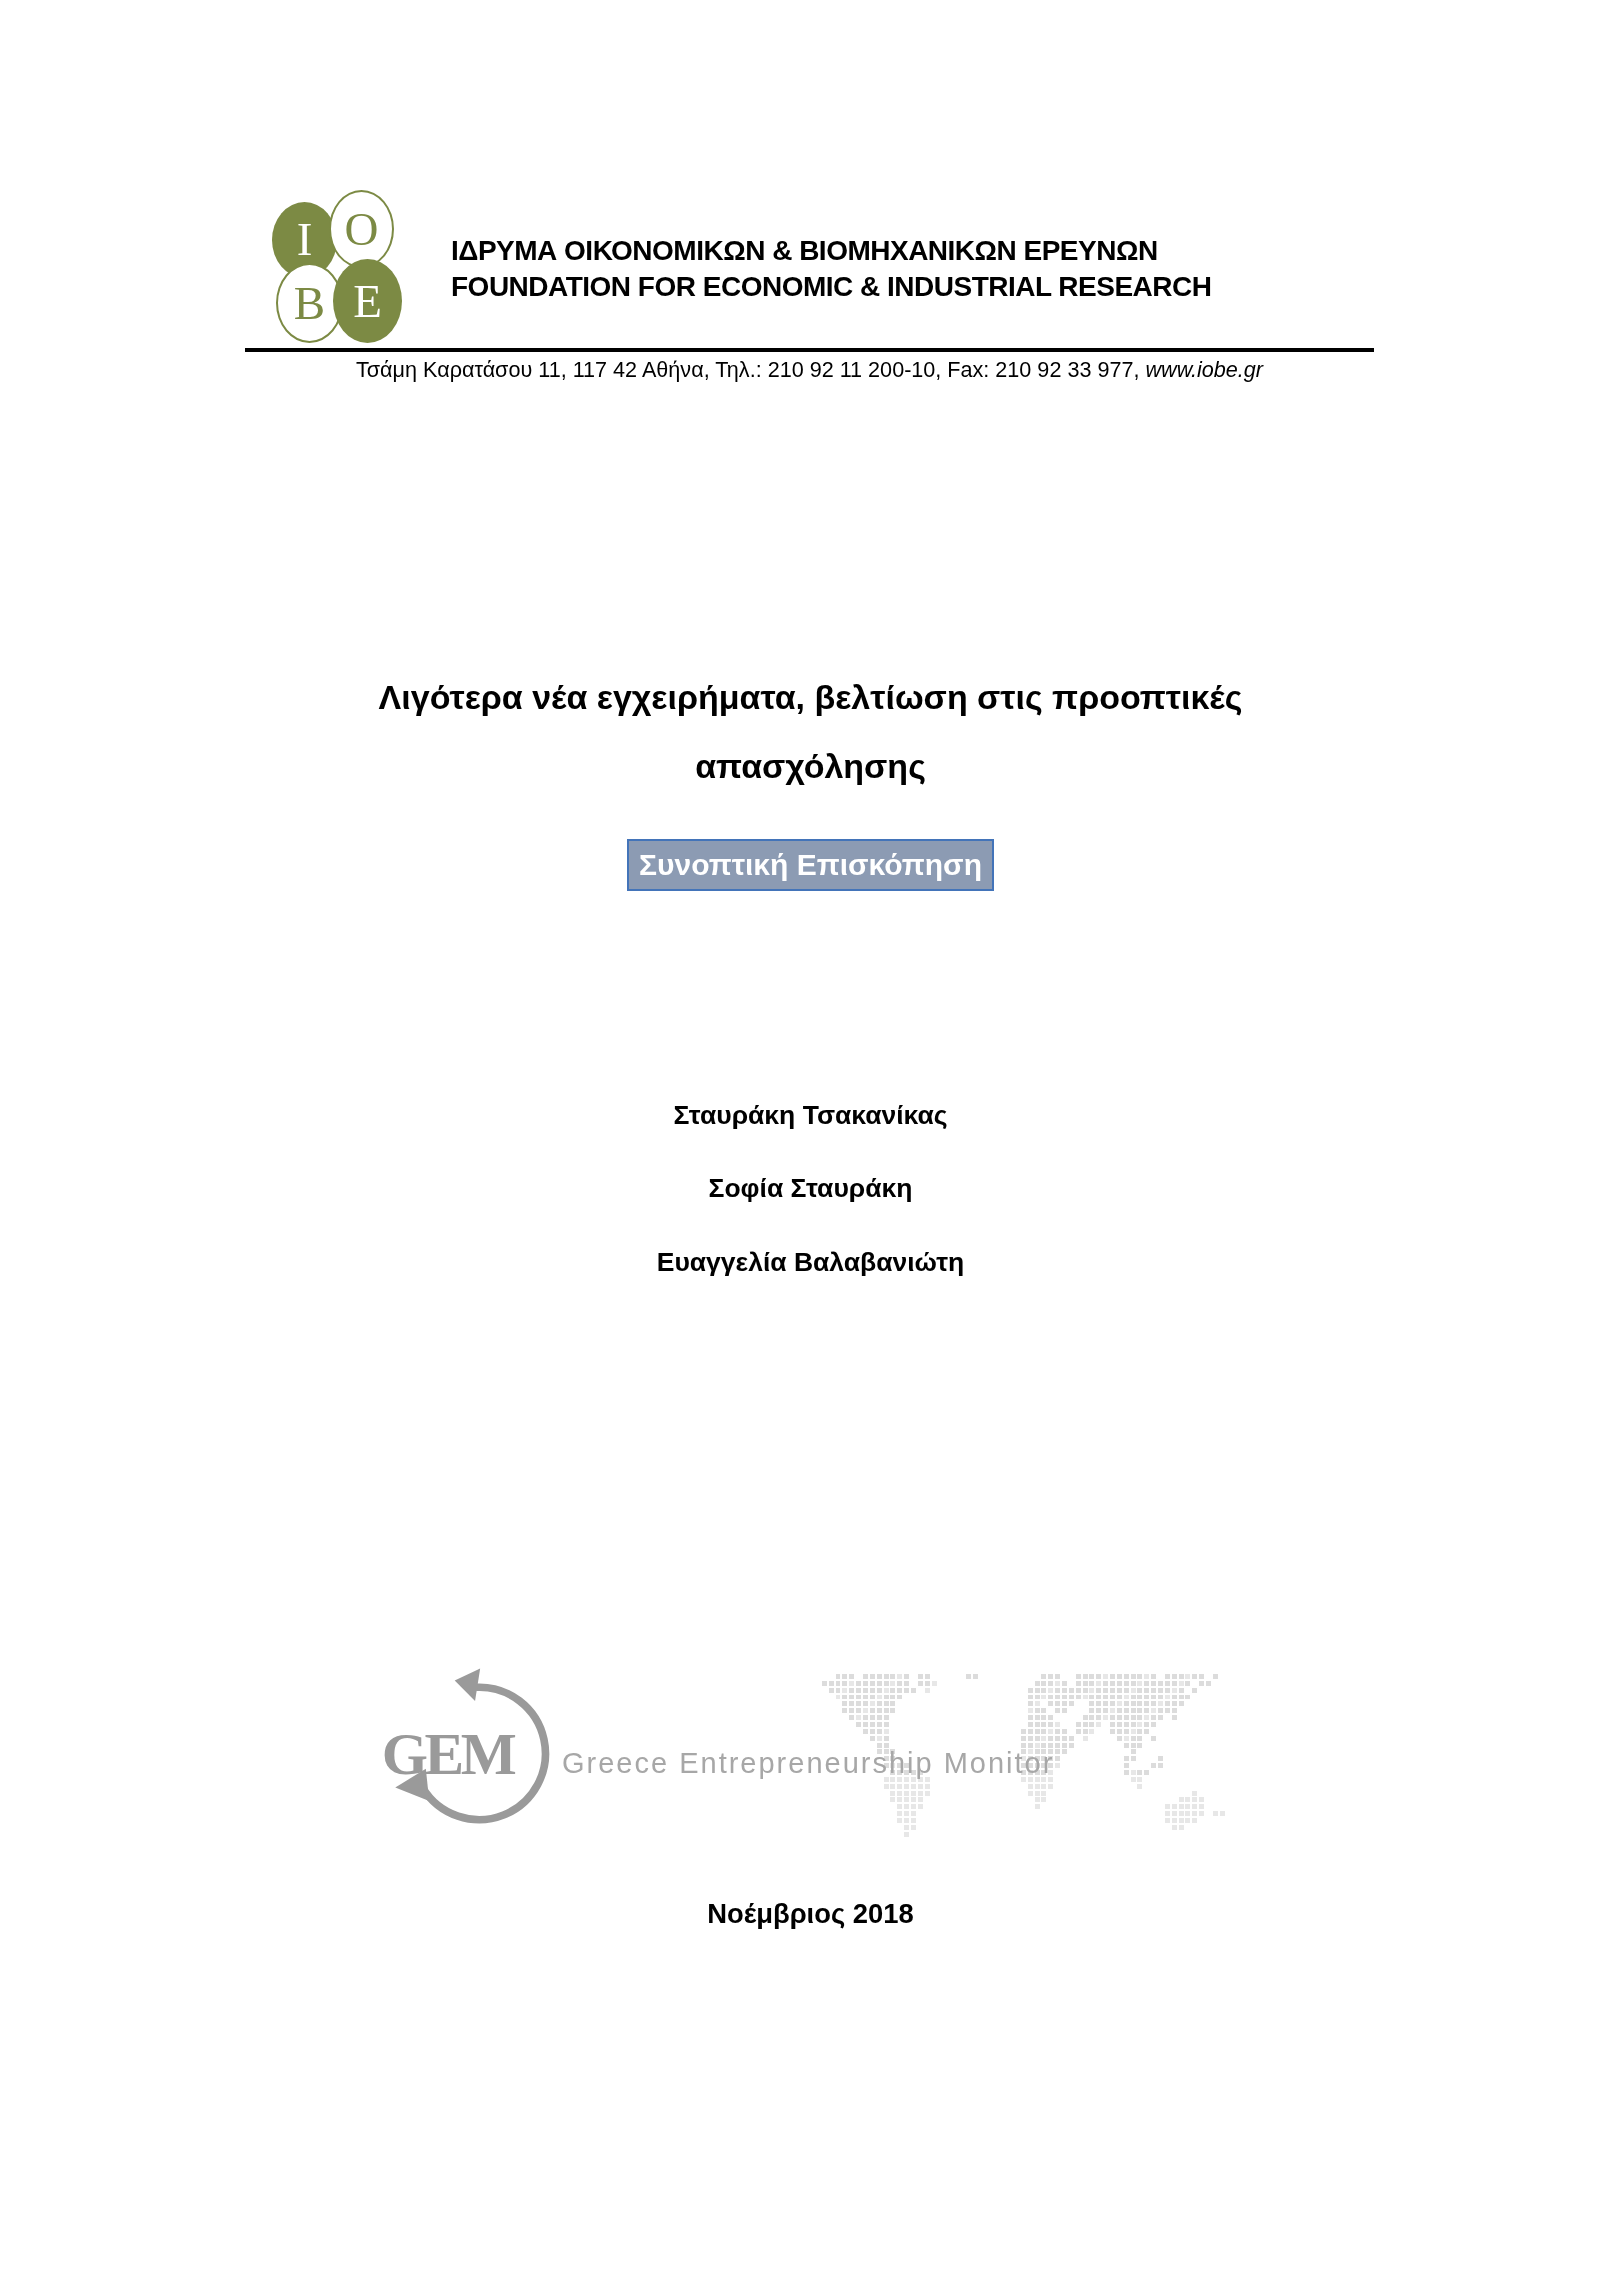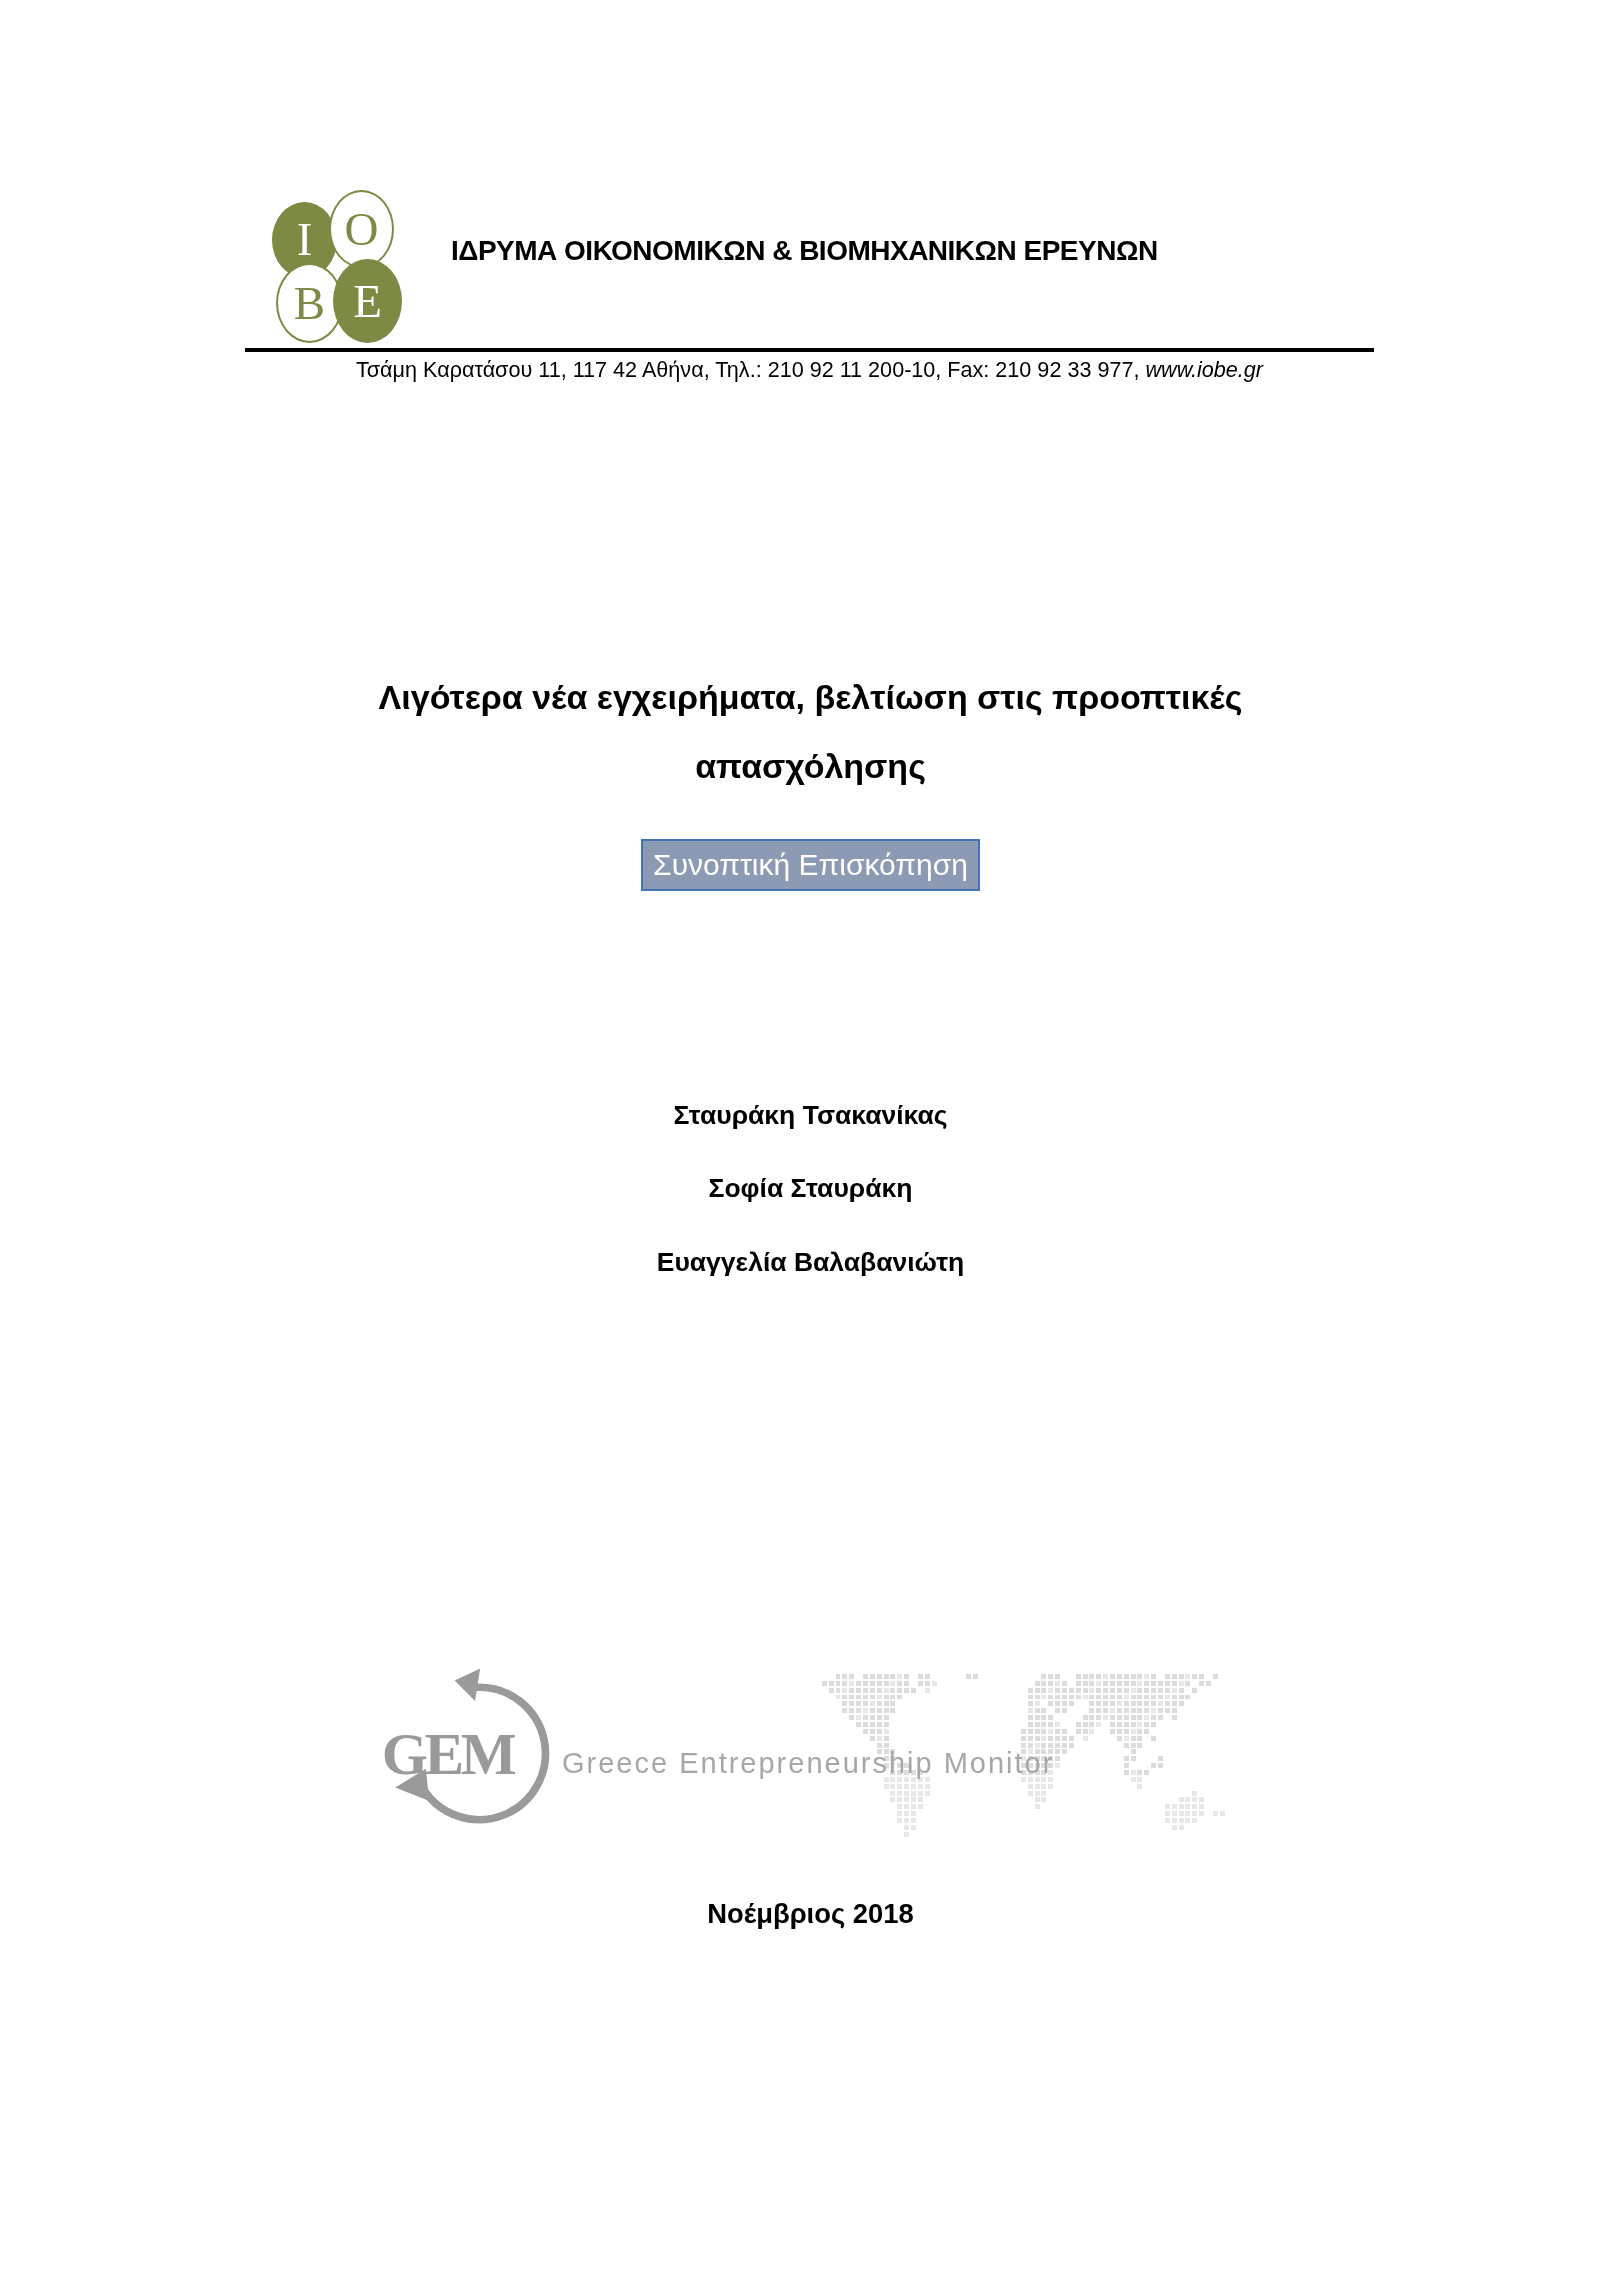--- a/index.html
+++ b/index.html
@@ -37,21 +37,21 @@
   
   .doc-title { left:0; width:1621px; text-align:center;
                font-weight:bold; font-size:34px; line-height:43px; }
   .title-1 { top:567px; }
   .title-2 { top:676px; }
   .title-3 { top:745px; }
 
   .subtitle-wrap { left:0; top:839px; width:1621px; text-align:center; }
   .subtitle-box {
     display:inline-block; background:#8c9bb3; border:2px solid #4374b9;
-    color:#ffffff; font-weight:normal; font-size:30px; line-height:1.2;
+    color:#ffffff; font-weight:bold; font-size:30px; line-height:1.2;
     padding:5.9px 9.8px;
   }
 
   
   .author { left:0; width:1621px; text-align:center;
             font-weight:bold; font-size:26.5px; }
   .author-1 { top:1100px; }
   .author-2 { top:1173px; }
   .author-3 { top:1247px; }
 
@@ -80,20 +80,21 @@
     <div class="iobe-circle iobe-ring iobe-b">
       <span>B</span>
     </div>
     <div class="iobe-circle iobe-solid iobe-e">
       <span>E</span>
     </div>
   </div>
 
   <div class="abs org-names">
     <div>ΙΔΡΥΜΑ ΟΙΚΟΝΟΜΙΚΩΝ &amp; ΒΙΟΜΗΧΑΝΙΚΩΝ ΕΡΕΥΝΩΝ</div>
+    <div>FOUNDATION FOR ECONOMIC &amp; INDUSTRIAL RESEARCH</div>
   </div>
 
   <div class="abs header-divider"></div>
 
   <div class="abs address-block">
     <div><span>Τσάμη Καρατάσου 11, 117 42 Αθήνα, Τηλ.: 210 92 11 200-10, Fax: 210 92 33 977, </span><em>www.iobe.gr</em></div>
   </div>
 
   <div class="abs doc-title title-2">Λιγότερα νέα εγχειρήματα, βελτίωση στις προοπτικές</div>
   <div class="abs doc-title title-3">απασχόλησης</div>

